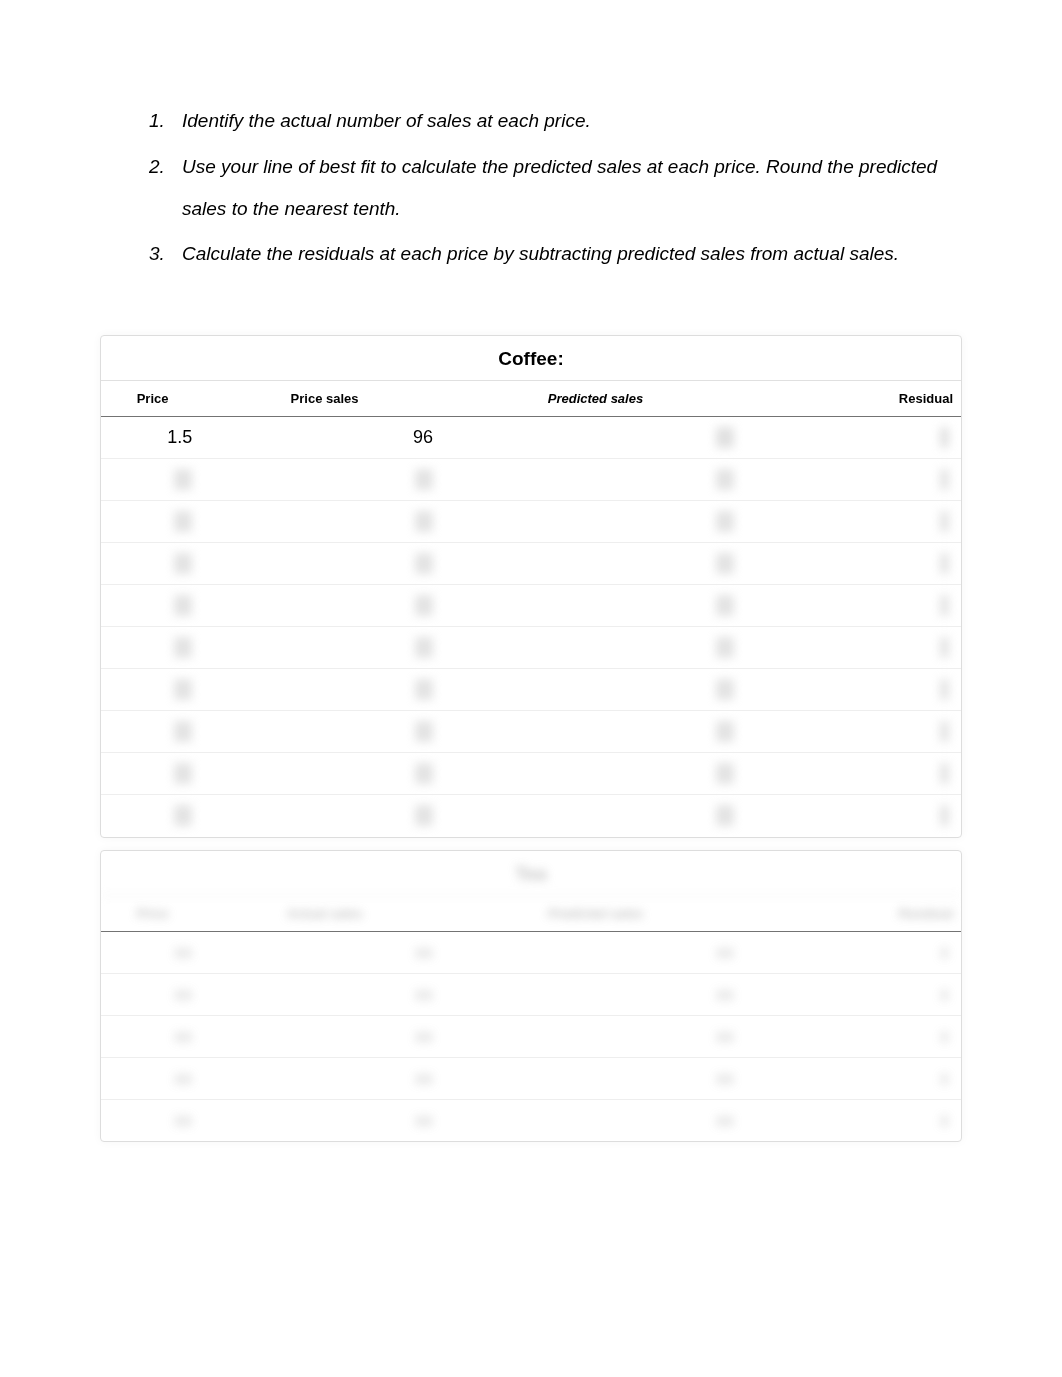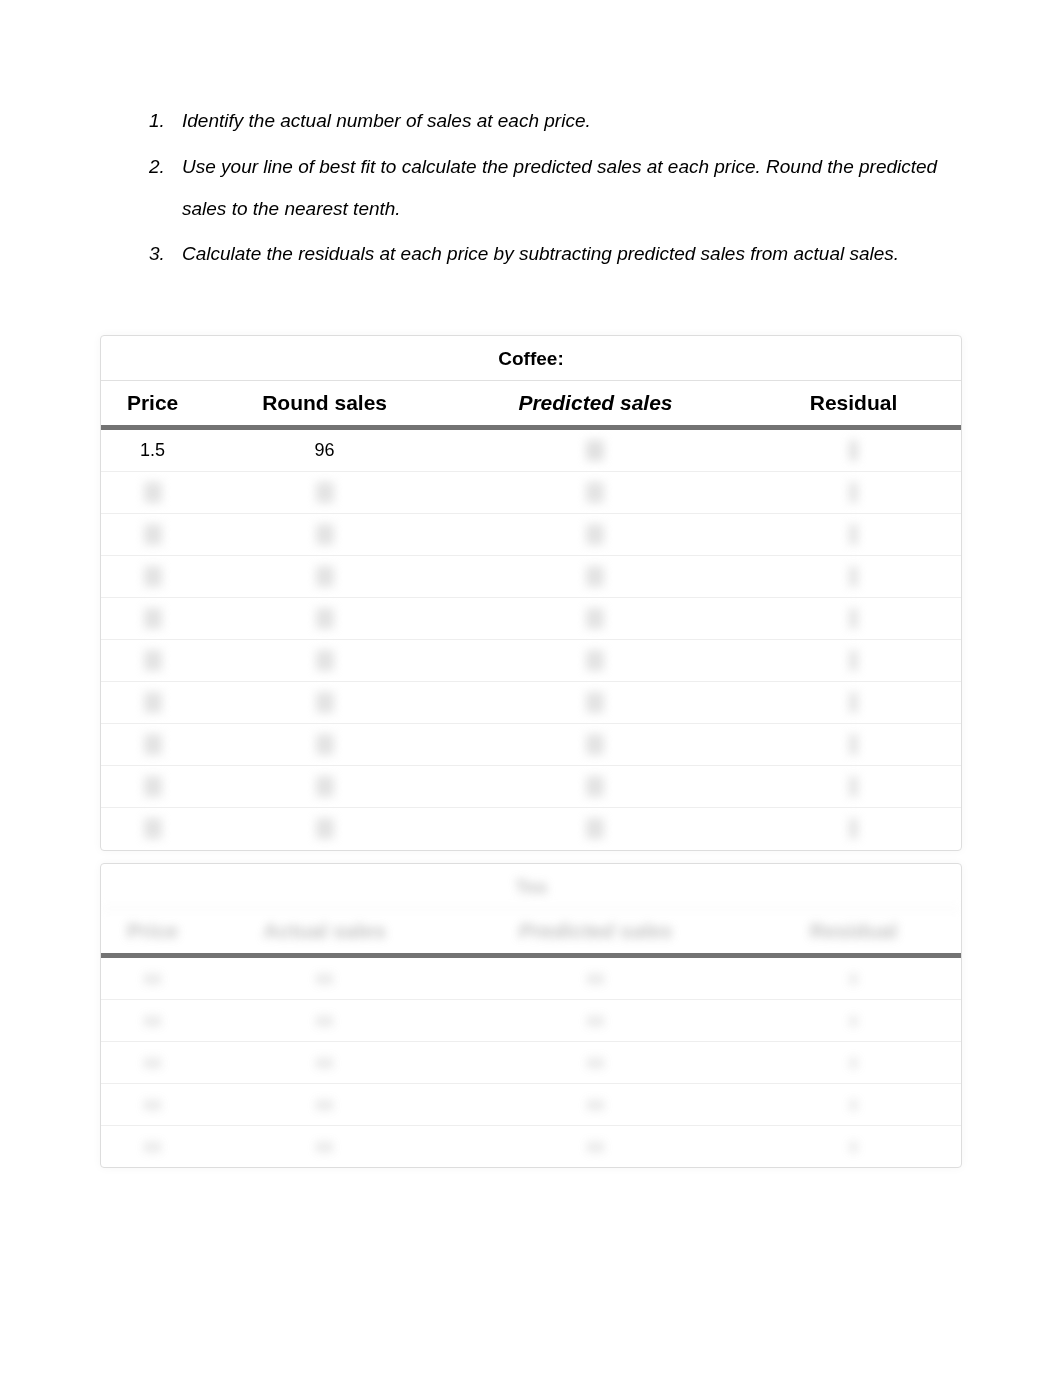--- a/index.html
+++ b/index.html
@@ -42,37 +42,37 @@
       font-size: 19px;
       padding: 12px 0 10px 0;
       border-bottom: 1px solid #e0e0e0;
     }
     table {
       width: 100%;
       border-collapse: collapse;
     }
     th {
       font-weight: bold;
-      font-size: 21px;
+      font-size: 13px;
       text-align: center;
       padding: 10px 8px;
-      border-bottom: 5px solid #737373;
+      border-bottom: 1px solid #737373;
     }
     td {
       font-size: 18px;
       padding: 10px 12px;
       border-top: 1px solid #eee;
-      text-align: center;
+      text-align: right;
       height: 42px;
       vertical-align: middle;
     }
     .col-price { width: 12%; }
     .col-actual { width: 28%; }
     .col-predicted { width: 35%; font-style: italic; }
-    .col-residual { width: 25%; }
+    .col-residual { width: 25%; text-align: right; }
 
     
     .blurred .table-title,
     .blurred th,
     .blurred td,
     .blurred-cell {
       filter: blur(5px);
       color: #999;
       opacity: 0.6;
       user-select: none;
@@ -100,21 +100,21 @@
     <li>Calculate the residuals at each price by subtracting predicted sales from actual sales.</li>
   </ol>
 </div>
 
 <div class="table-wrapper">
   <div class="table-title">Coffee:</div>
   <table>
     <thead>
       <tr>
         <th class="col-price">Price</th>
-        <th class="col-actual">Round sales</th>
+        <th class="col-actual">Price sales</th>
         <th class="col-predicted">Predicted sales</th>
         <th class="col-residual">Residual</th>
       </tr>
     </thead>
     <tbody>
       <tr>
         <td>1.5</td>
         <td>96</td>
         <td class="blurred-cell"><span class="ph">xx</span></td>
         <td class="blurred-cell"><span class="ph">x</span></td>

